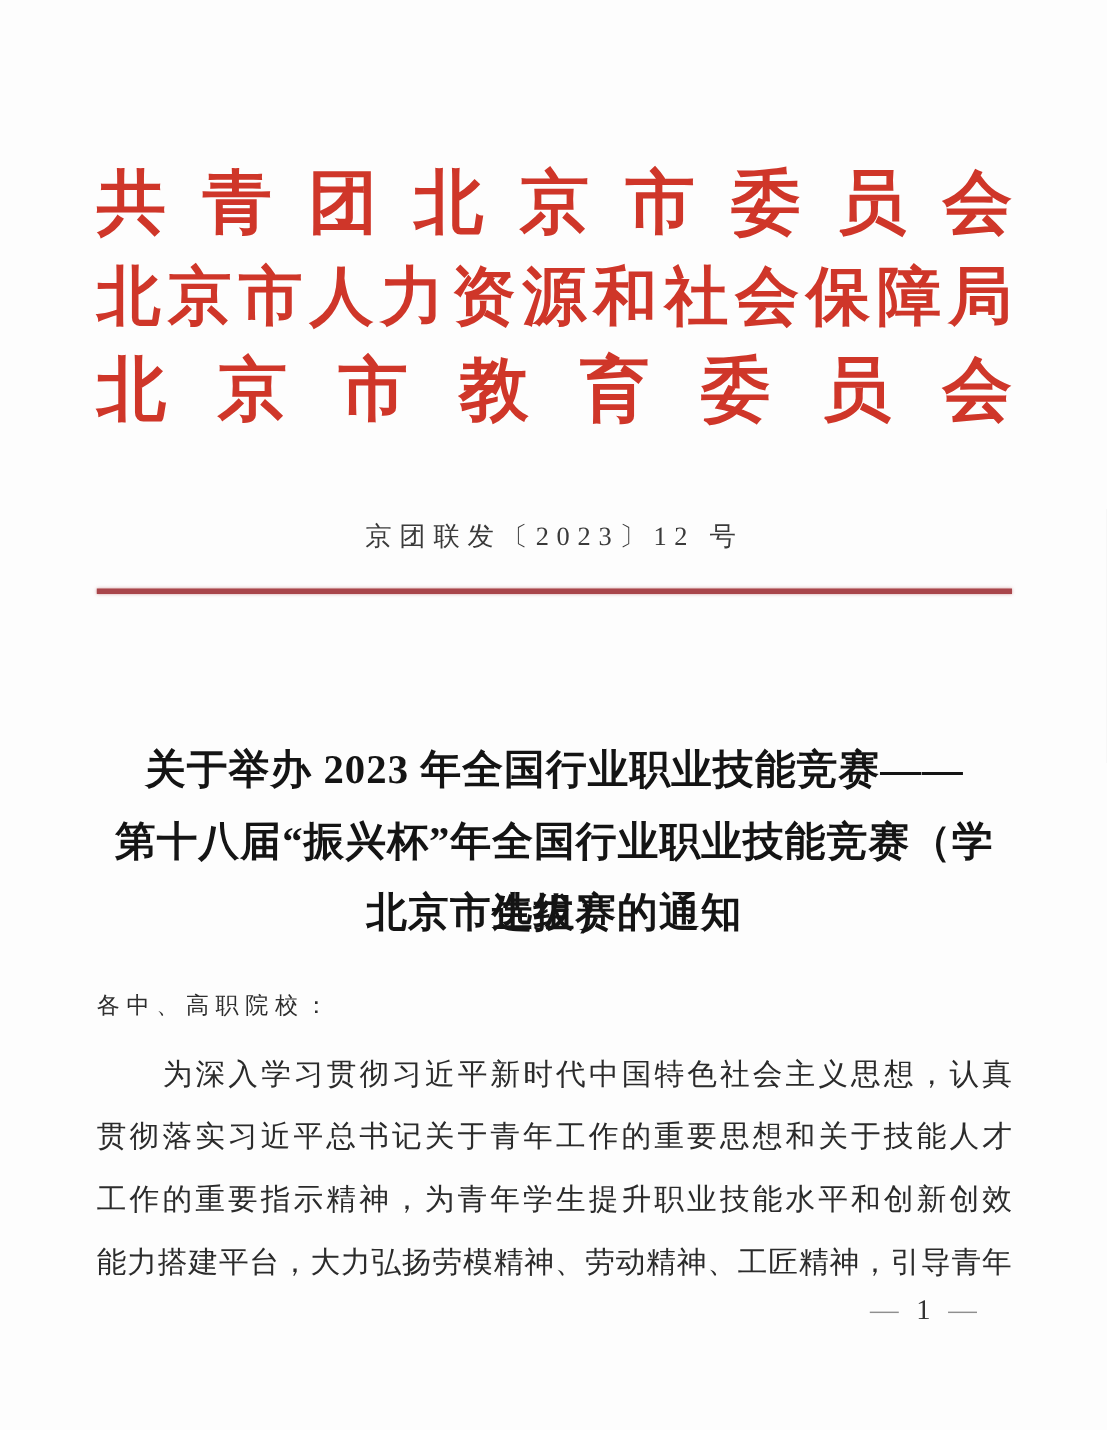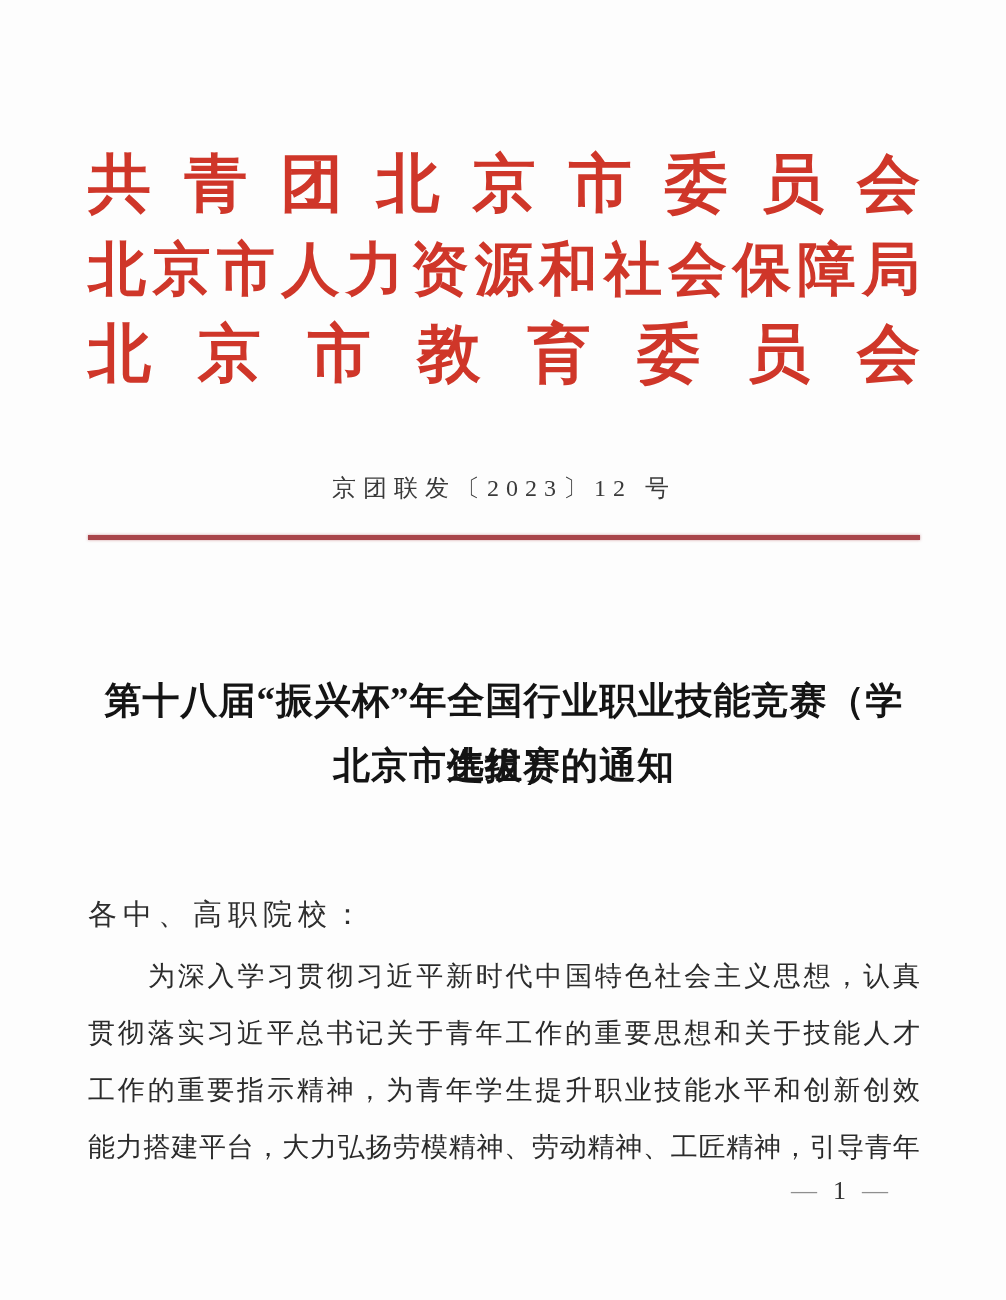--- a/index.html
+++ b/index.html
@@ -58,21 +58,21 @@
     color: #141414;
   }
   .title-line {
     font-size: 37px;
     line-height: 65px;
     height: 65px;
     letter-spacing: 1px;
   }
   .salutation {
     top: 892px;
-    font-size: 29px;
+    font-size: 21px;
     line-height: 44px;
     letter-spacing: 6px;
     color: #2e2e2e;
   }
   .body-block { top: 948px; }
   .body-line {
     font-size: 27px;
     line-height: 57px;
     height: 57px;
     align-items: center;
@@ -135,20 +135,21 @@
       <span>委</span>
       <span>员</span>
       <span>会</span>
     </div>
 
   <div class="content-col doc-number">京团联发〔2023〕12 号</div>
 
   <div class="content-col red-rule"></div>
 
   <div class="content-col title-block">
+    <div class="title-line">关于举办 2023 年全国行业职业技能竞赛——</div>
     <div class="title-line">第十八届“振兴杯”年全国行业职业技能竞赛（学生组）</div>
     <div class="title-line">北京市选拔赛的通知</div>
   </div>
 
   <div class="content-col salutation">各中、高职院校：</div>
 
   <div class="content-col body-block">
     <div class="body-line justify-line indent">
         <span>为</span>
         <span>深</span>

